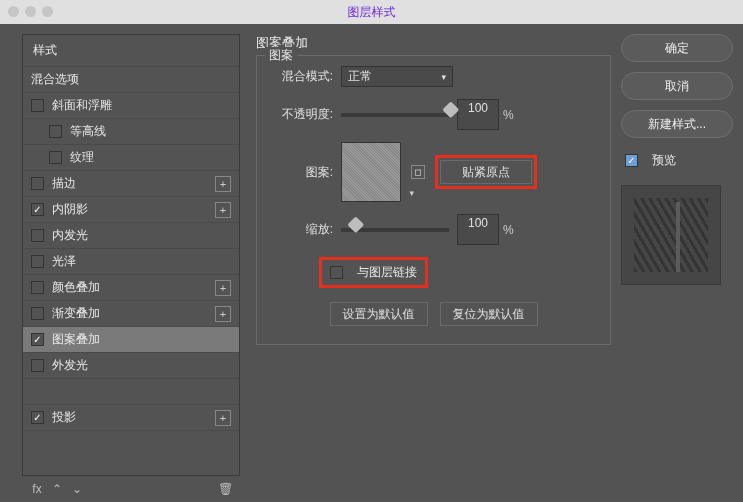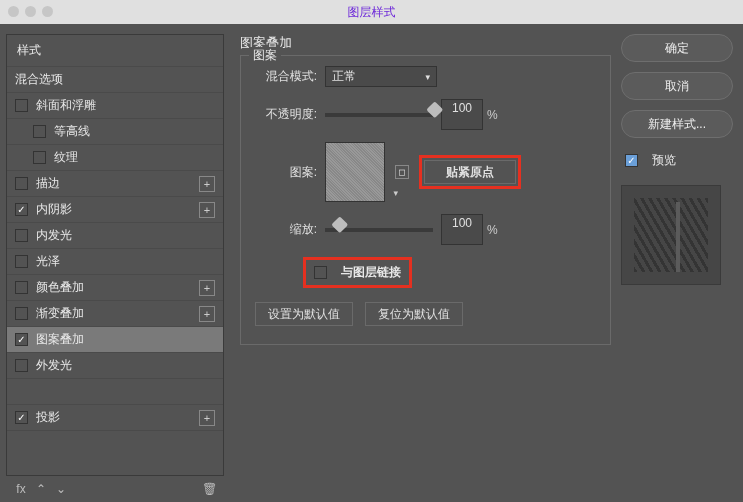--- a/index.html
+++ b/index.html
@@ -1,20 +1,20 @@
 <!DOCTYPE html>
 <html><head>
 <meta charset="utf-8">
 <style>
 * { box-sizing: border-box; margin: 0; padding: 0; font-family: "Microsoft YaHei", "PingFang SC", sans-serif; }
 body { background: #535353; width: 743px; height: 502px; overflow: hidden; font-size: 12px; color: #e8e8e8; }
 .titlebar { height: 24px; background: #e0e0e0; display: flex; align-items: center; justify-content: center; color: #6d28d9; font-size: 12px; }
 .dots { position: absolute; left: 8px; top: 6px; display: flex; gap: 6px; }
 .dot { width: 11px; height: 11px; border-radius: 50%; background: #c6c6c6; }
-.main { display: flex; height: 478px; padding: 10px 10px 0 6px; gap: 10px; }
+.main { display: flex; height: 478px; padding: 10px 10px 0 22px; gap: 10px; }
 .left { width: 218px; display: flex; flex-direction: column; }
 .stylelist { background: #535353; border: 1px solid #3a3a3a; flex: 1; }
 .list-header { padding: 7px 10px; font-size: 12px; border-bottom: 1px solid #4a4a4a; }
 .list-item { display: flex; align-items: center; padding: 5px 8px; border-bottom: 1px solid #4a4a4a; height: 26px; }
 .list-item.selected { background: #7a7a7a; }
 .list-item.blank { height: 26px; border-bottom: 1px solid #4a4a4a; }
 .cb { width: 13px; height: 13px; border: 1px solid #333; background: #535353; margin-right: 8px; display: inline-flex; align-items: center; justify-content: center; }
 .cb.checked { background: #535353; }
 .cb.checked::after { content: "✓"; color: #fff; font-size: 10px; line-height: 10px; }
 .cb.checked-blue { background: #6a9fd8; }
@@ -34,23 +34,23 @@
 .slider-wrap { display: flex; align-items: center; flex: 1; }
 .slider { width: 108px; height: 4px; background: #3a3a3a; position: relative; margin-right: 8px; }
 .slider .thumb { position: absolute; top: -5px; width: 12px; height: 12px; background: #bdbdbd; border-radius: 2px; transform: rotate(45deg) translateX(-6px); }
 .numbox { width: 42px; height: 31px; background: #4a4a4a; border: 1px solid #333; text-align: center; color: #e0e0e0; line-height: 17px; margin-right: 4px; }
 .pct { color: #ccc; }
 .pattern-thumb { width: 60px; height: 60px; background: repeating-linear-gradient(45deg,#888,#888 1px,#999 1px,#999 2px); border: 1px solid #333; position: relative; }
 .pattern-chev { position: absolute; right: -14px; bottom: 3px; font-size: 9px; color: #ccc; }
 .new-icon { width: 14px; height: 14px; border: 1px solid #888; margin: 0 10px; display: flex; align-items: center; justify-content: center; font-size: 9px; }
 .btn { height: 24px; padding: 0 12px; background: #535353; border: 1px solid #6a6a6a; color: #e0e0e0; display: inline-flex; align-items: center; justify-content: center; cursor: pointer; }
 .btn.snap { width: 92px; }
-.hl-red { border: 3px solid #e53020; padding: 2px; font-weight: bold; }
+.hl-red { border: 3px solid #e53020; padding: 2px; }
 .link-row { margin-left: 58px; display: flex; align-items: center; gap: 6px; }
-.defaults-row { display: flex; gap: 12px; margin-top: 14px; justify-content: flex-start; }
+.defaults-row { display: flex; gap: 12px; margin-top: 14px; justify-content: center; }
 .right { width: 112px; display: flex; flex-direction: column; gap: 10px; }
 .rbtn { height: 28px; border-radius: 14px; background: #5b5b5b; border: 1px solid #6e6e6e; display: flex; align-items: center; justify-content: center; color: #eee; cursor: pointer; }
 .preview-row { display: flex; align-items: center; gap: 6px; margin-top: 4px; margin-left: 4px; }
 .preview-box { width: 100px; height: 100px; background: #464646; border: 1px solid #3a3a3a; margin-top: 6px; position: relative; }
 .scribble { position: absolute; inset: 12px; background: repeating-linear-gradient(60deg,#343434,#343434 3px,#464646 3px,#464646 7px); }
 .scribble::after { content: ""; position: absolute; left: 42px; top: 4px; width: 4px; height: 70px; background: #5b5b5b; }
 .trash { margin-left: auto; }
 </style>
 </head>
 <body>

